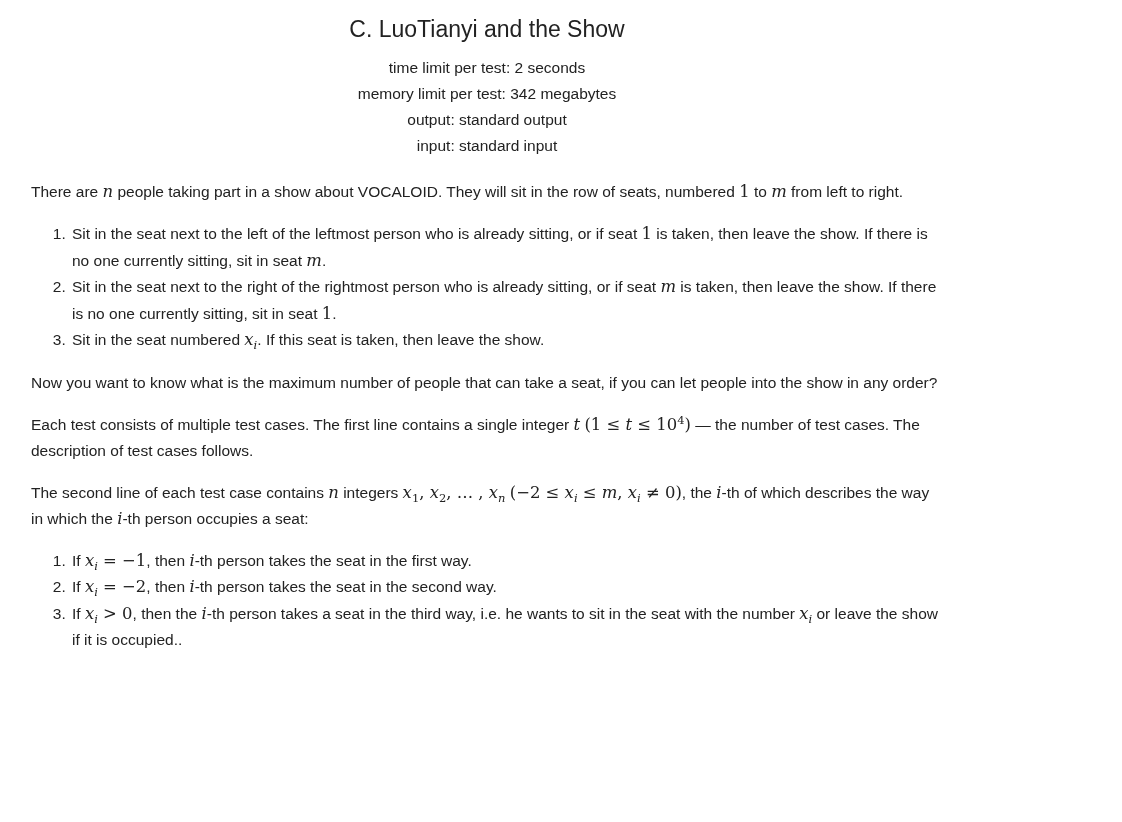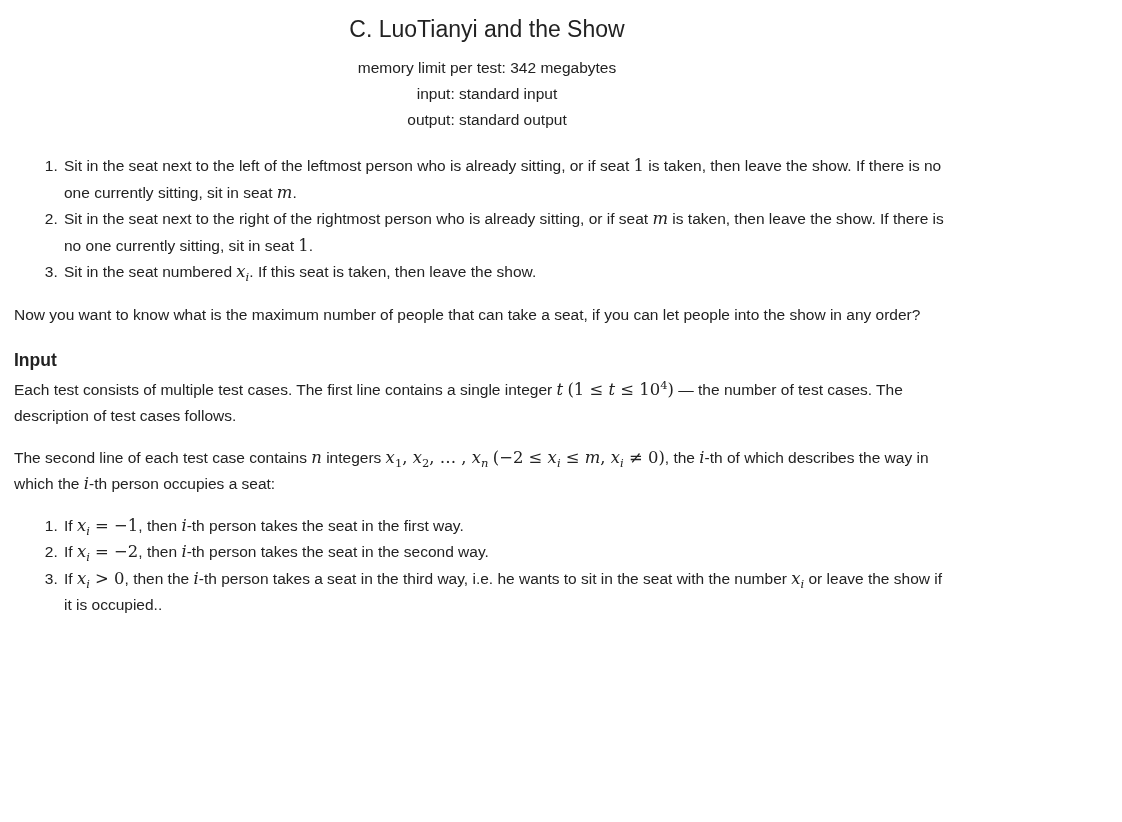--- a/index.html
+++ b/index.html
@@ -6,39 +6,39 @@
     margin: 0;
     padding: 0;
     background: #ffffff;
     color: #222222;
     font-family: "Liberation Sans", sans-serif;
     font-size: 15.5px;
   }
   .page {
     width: 974px;
     box-sizing: border-box;
-    padding: 0 14px;
+    padding: 0 31px;
   }
   .problem-title {
     font-size: 23px;
     text-align: center;
     margin: 16px 0 12px;
     color: #222222;
   }
   .limits {
     text-align: center;
     line-height: 26px;
     margin-bottom: 20px;
   }
   .statement p {
     margin: 0 0 16px;
     line-height: 26px;
   }
   .statement ol {
-    margin: 0 9px 16px;
+    margin: 0 0 16px;
     padding-left: 39px;
   }
   .statement li {
     line-height: 26.5px;
     padding-left: 2px;
   }
   .section-title {
     font-weight: bold;
     font-size: 17.5px;
     margin: 22px 0 6px;
@@ -61,33 +61,34 @@
     font-style: normal;
   }
 </style>
 </head>
 <body>
 
 <div class="page">
   <div class="problem-title">C. LuoTianyi and the Show</div>
 
   <div class="limits">
+    <div>time limit per test: 2 seconds</div>
     <div>memory limit per test: 342 megabytes</div>
+    <div>output: standard output</div>
     <div>input: standard input</div>
-    <div>output: standard output</div>
   </div>
 
   <div class="statement">
+      <p>There are <span class="mv">n</span> people taking part in a show about VOCALOID. They will sit in the row of seats, numbered <span class="mr">1</span> to <span class="mv">m</span> from left to right.</p>
       <ol>
         <li>Sit in the seat next to the left of the leftmost person who is already sitting, or if seat <span class="mr">1</span> is taken, then leave the show. If there is no one currently sitting, sit in seat <span class="mv">m</span>.</li>
         <li>Sit in the seat next to the right of the rightmost person who is already sitting, or if seat <span class="mv">m</span> is taken, then leave the show. If there is no one currently sitting, sit in seat <span class="mr">1</span>.</li>
         <li>Sit in the seat numbered <span class="mv">x<sub>i</sub></span>. If this seat is taken, then leave the show.</li>
       </ol>
       <p>Now you want to know what is the maximum number of people that can take a seat, if you can let people into the show in any order?</p>
-      <div class="section-title">Input</div>
       <p>Each test consists of multiple test cases. The first line contains a single integer <span class="mv">t</span> <span class="mr">(1 ≤ </span><span class="mv">t</span><span class="mr"> ≤ 10<sup class="up">4</sup></span><span class="mr">)</span> — the number of test cases. The description of test cases follows.</p>
       <p>The second line of each test case contains <span class="mv">n</span> integers <span class="mv">x<sub class="up">1</sub></span><span class="mr">, </span><span class="mv">x<sub class="up">2</sub></span><span class="mr">, … , </span><span class="mv">x<sub>n</sub></span> <span class="mr">(−2 ≤ </span><span class="mv">x<sub>i</sub></span><span class="mr"> ≤ </span><span class="mv">m</span><span class="mr">, </span><span class="mv">x<sub>i</sub></span><span class="mr"> ≠ 0)</span>, the <span class="mv">i</span>-th of which describes the way in which the <span class="mv">i</span>-th person occupies a seat:</p>
       <ol>
         <li>If <span class="mv">x<sub>i</sub></span><span class="mr"> = −1</span>, then <span class="mv">i</span>-th person takes the seat in the first way.</li>
         <li>If <span class="mv">x<sub>i</sub></span><span class="mr"> = −2</span>, then <span class="mv">i</span>-th person takes the seat in the second way.</li>
         <li>If <span class="mv">x<sub>i</sub></span><span class="mr"> &gt; 0</span>, then the <span class="mv">i</span>-th person takes a seat in the third way, i.e. he wants to sit in the seat with the number <span class="mv">x<sub>i</sub></span> or leave the show if it is occupied..</li>
       </ol>
     </div>
 </div>
 

